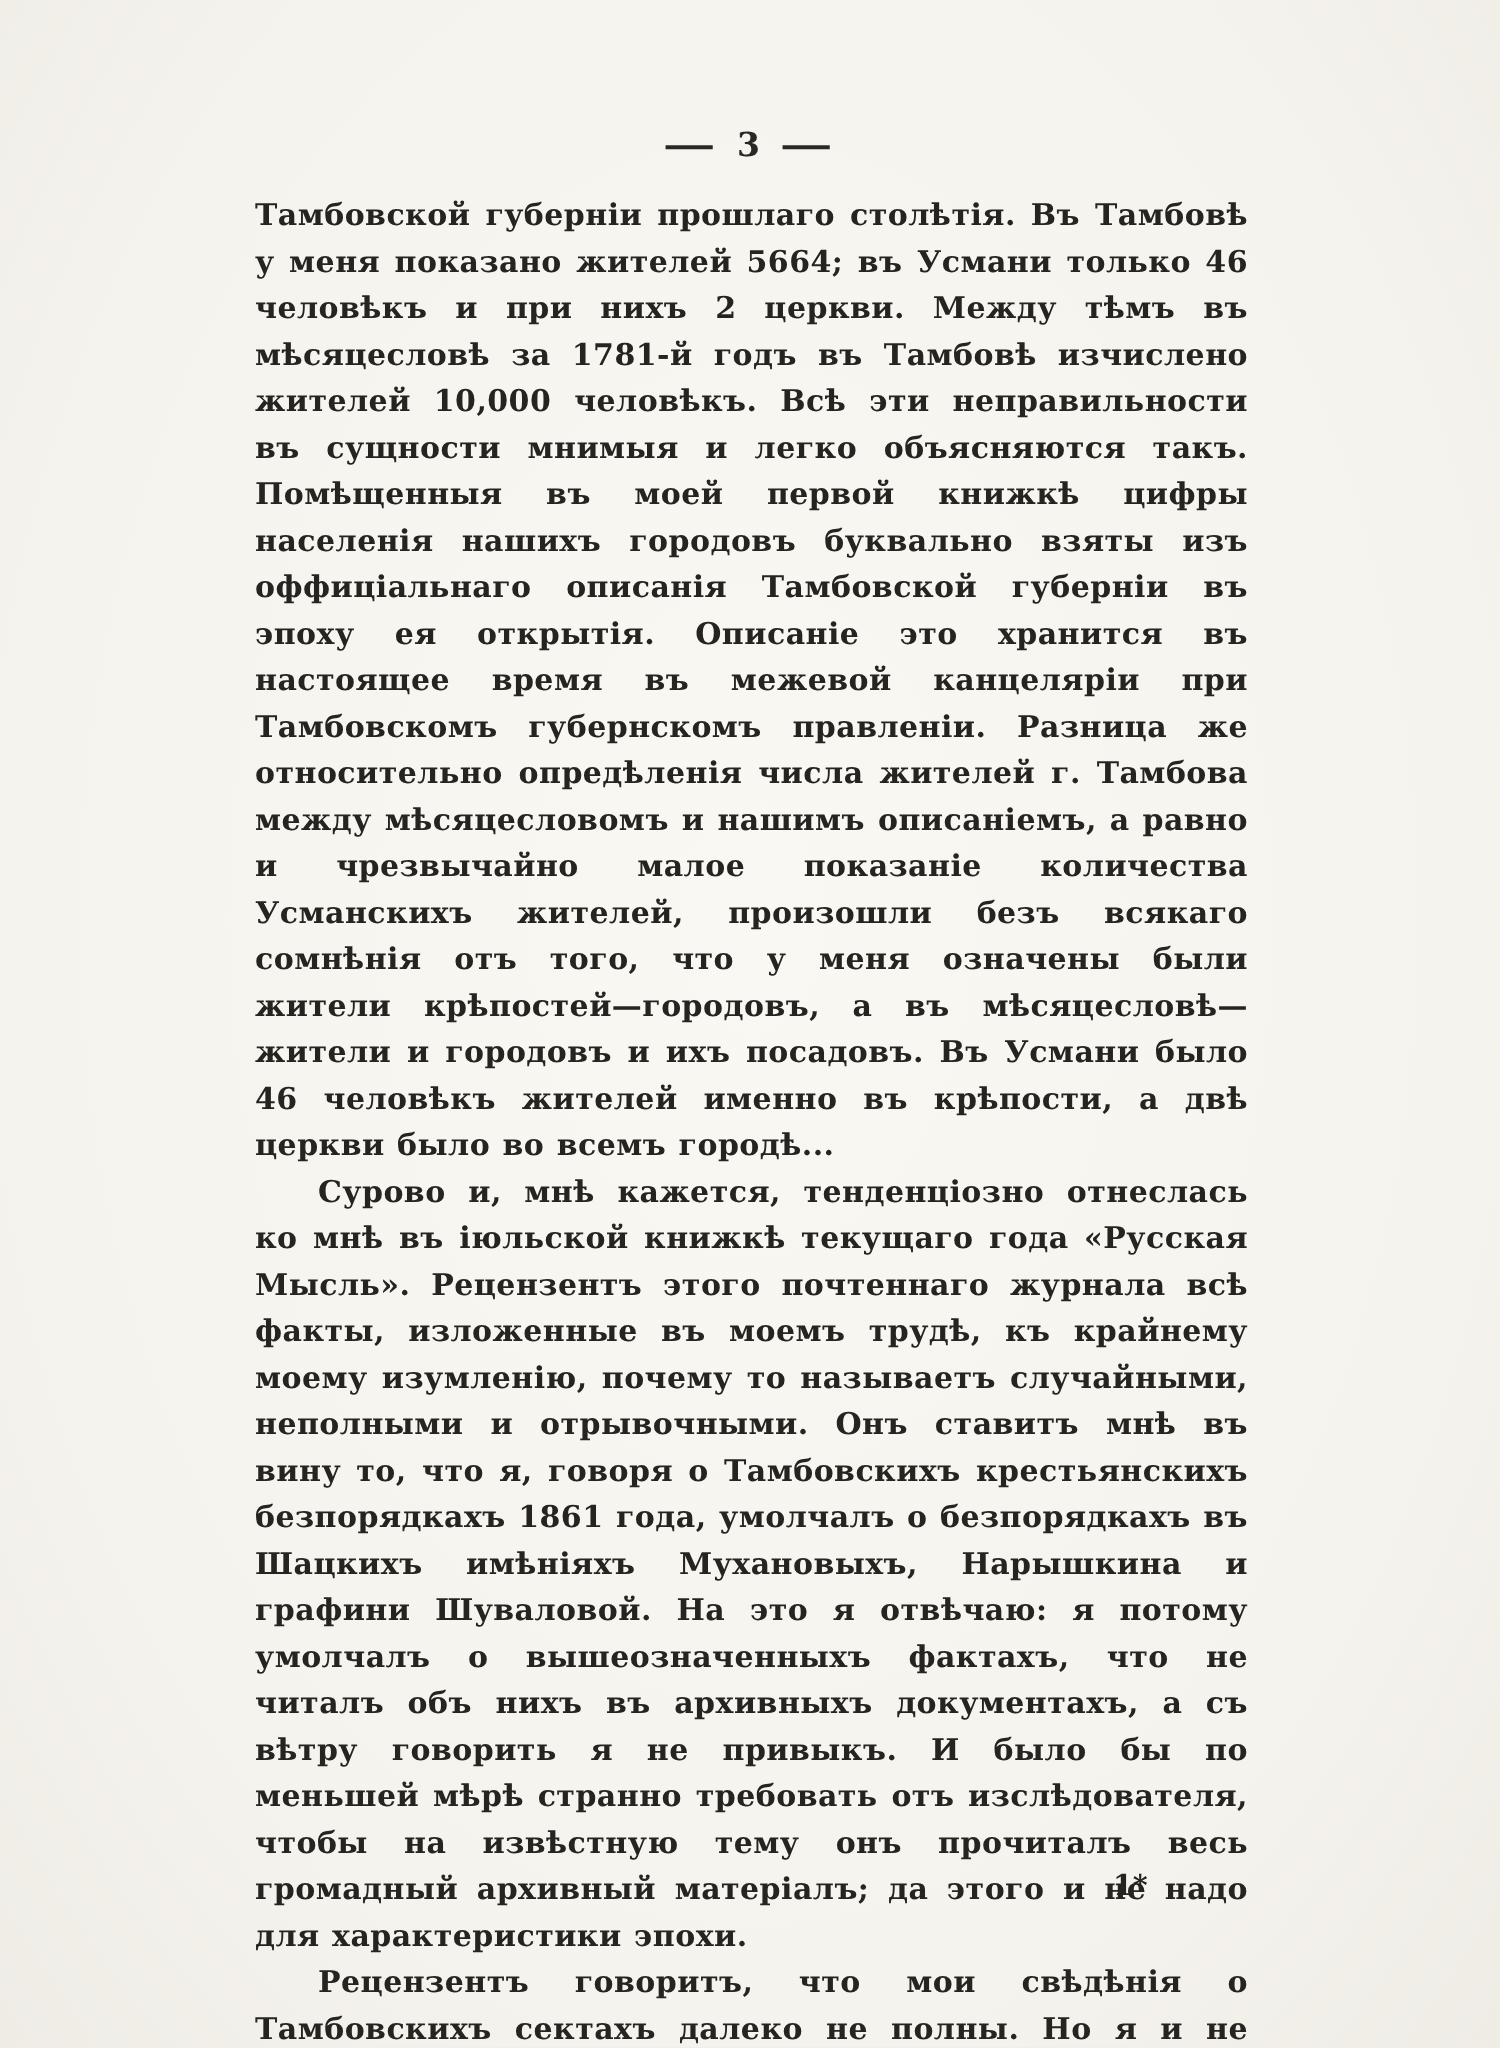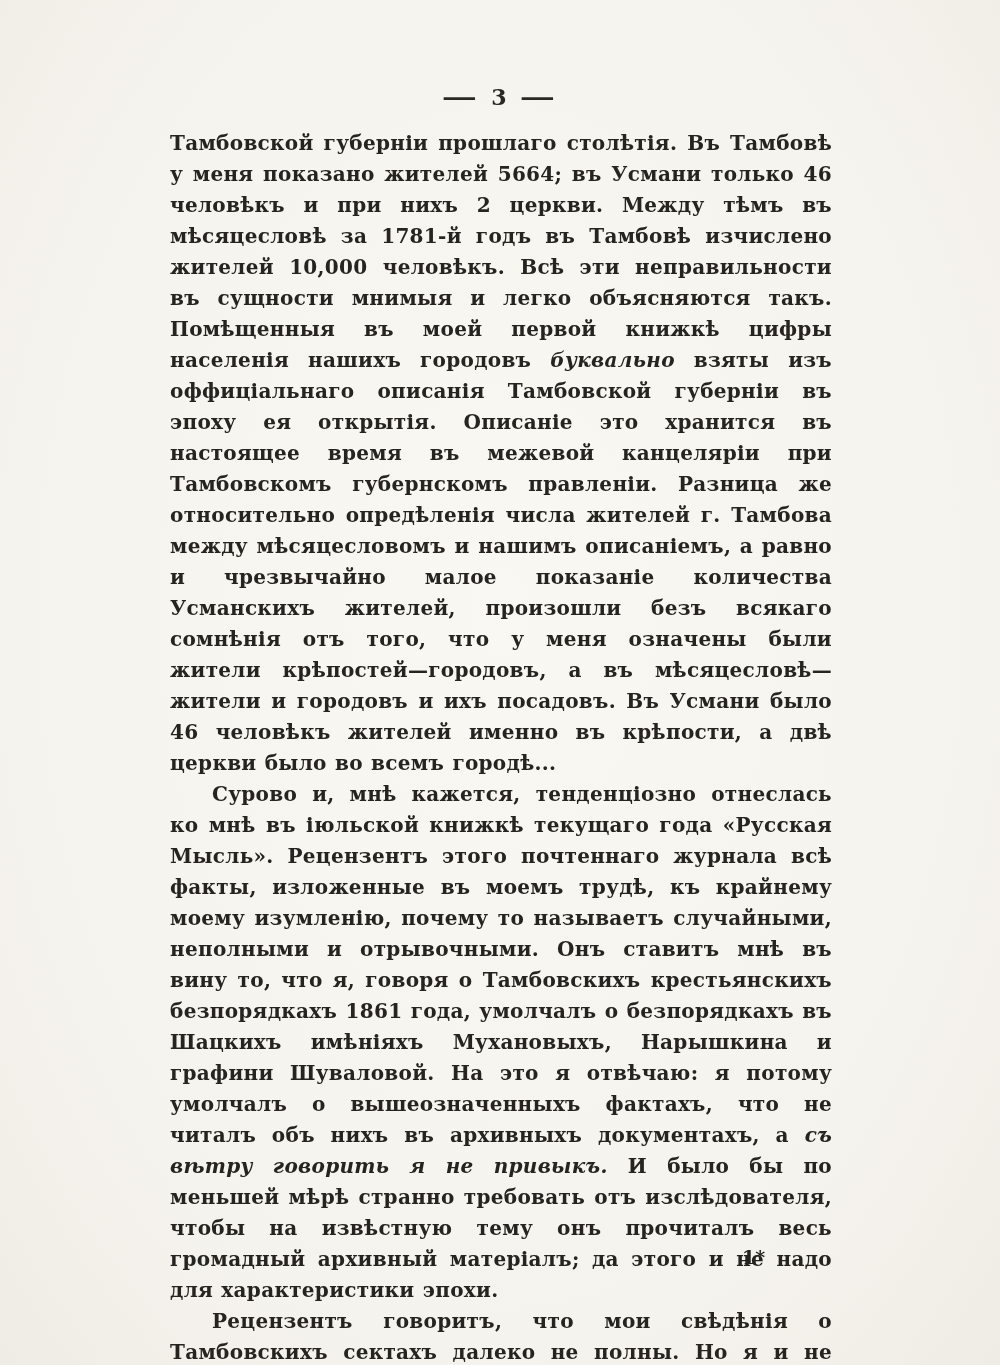--- a/index.html
+++ b/index.html
@@ -48,21 +48,20 @@
     color: #262420;
   }
   .para {
     margin: 0;
     padding: 0;
   }
   .para.indent {
     text-indent: 42px;
   }
   .italic {
-    font-style: italic;
   }
   .footer-mark {
     position: absolute;
     top: 1246px;
     left: 742px;
     font-size: 19px;
     font-weight: bold;
     color: #262420;
   }
 </style>

